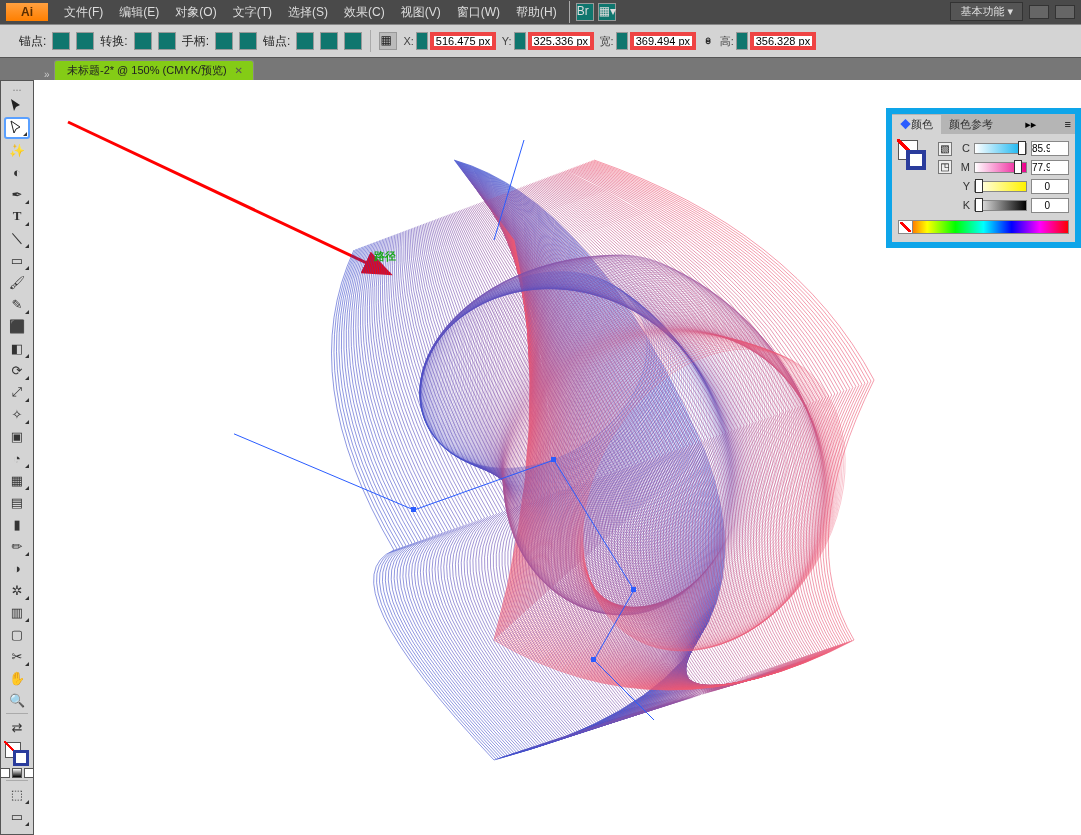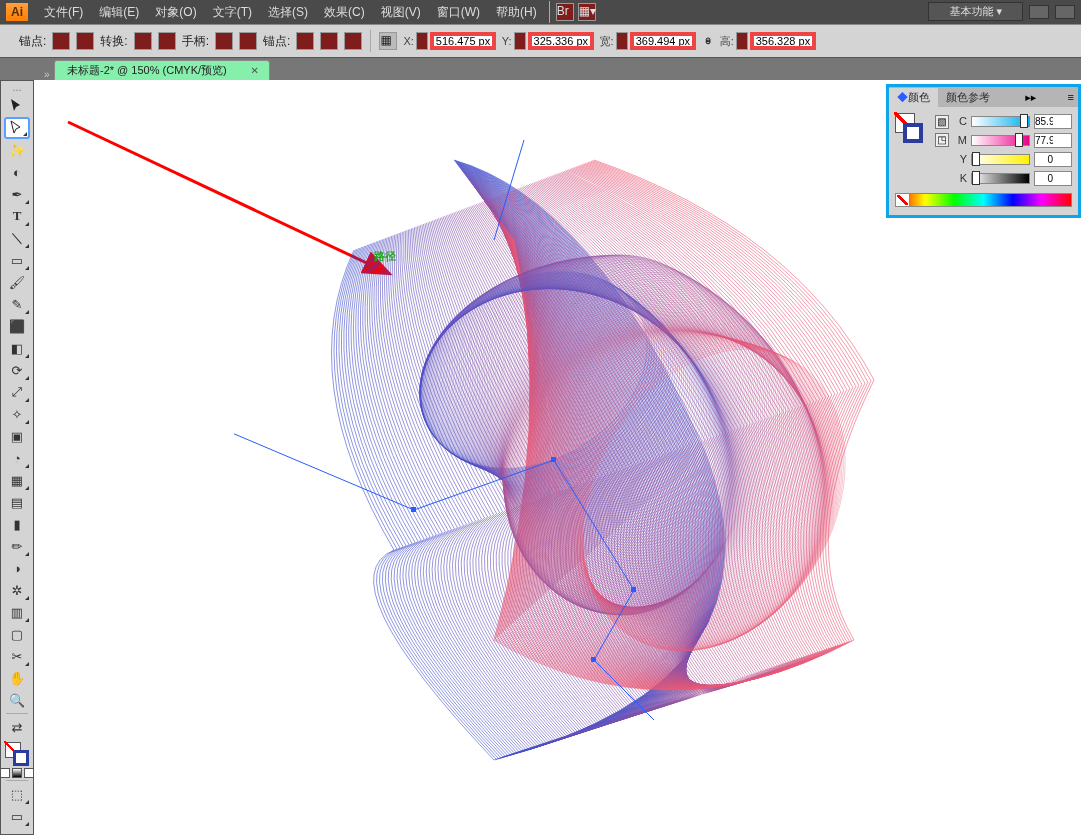--- a/index.html
+++ b/index.html
@@ -1,40 +1,40 @@
 <!DOCTYPE html>
 <html><head>
 <meta charset="utf-8">
 <style>
 * { margin: 0; padding: 0; box-sizing: border-box; font-family: "Microsoft YaHei", sans-serif; user-select: none; }
 body { width: 1081px; height: 835px; background: #4a4a4a; overflow: hidden; position: relative; }
 
 
 .menubar { height: 24px; background: #4a4a4a; display: flex; align-items: center; padding: 0 6px; gap: 4px; color: #ddd; font-size: 12px; position: relative; }
-.ai-logo { width: 22px; height: 18px; background: linear-gradient(#ffa040,#ff7f00); color: #5a2d00; font-weight: bold; font-size: 12px; display: flex; align-items: center; justify-content: center; margin-right: 6px; }
+.ai-logo { width: 42px; height: 18px; background: linear-gradient(#ffa040,#ff7f00); color: #5a2d00; font-weight: bold; font-size: 12px; display: flex; align-items: center; justify-content: center; margin-right: 6px; }
 .menu-item { padding: 2px 6px; cursor: default; }
 .menubar .right { position: absolute; right: 6px; top: 2px; display: flex; gap: 6px; align-items: center; }
-.workspace-btn { background: #555; padding: 1px 20px; font-size: 11px; border: 1px solid #333; }
+.workspace-btn { background: #555; padding: 1px 9px; font-size: 11px; border: 1px solid #333; }
 .win-btn { width: 20px; height: 14px; background: #666; border: 1px solid #333; display: inline-block; }
 
 
 .optionsbar { height: 34px; background: #d4d4d4; display: flex; align-items: center; padding: 0 19px; gap: 6px; font-size: 12px; color: #222; border-top: 1px solid #888; border-bottom: 1px solid #555; }
 .opt-label { white-space: nowrap; }
-.opt-icon { width: 18px; height: 18px; background: #7f1d1d; border: 1px solid #999; display: inline-block; }
+.opt-icon { width: 18px; height: 18px; background: #0f766e; border: 1px solid #999; display: inline-block; }
 .opt-icon.dark { background: #bbb; }
 .opt-sep { width: 1px; height: 22px; background: #aaa; margin: 0 2px; }
 .num-field { display: flex; align-items: center; gap: 2px; }
 .num-field .ax { color: #444; font-size: 11px; }
 .num-field input { width: 66px; height: 18px; font-size: 11px; padding: 0 2px; border: 4px solid #ef4444; background: #fff; }
 .link-icon { width: 12px; height: 28px; display: flex; flex-direction: column; justify-content: center; }
 .link-icon::before { content: "⚭"; font-size: 14px; transform: rotate(90deg); display: block; }
 
 
 .tabbar { height: 22px; background: #777; display: flex; align-items: flex-end; padding-left: 42px; }
-.doc-tab { background: #86efac; padding: 2px 8px 2px 12px; font-size: 11px; color: #222; display: flex; align-items: center; gap: 22px; border-radius: 3px 3px 0 0; border: 1px solid #888; border-bottom: none; }
+.doc-tab { background: #84cc16; padding: 2px 8px 2px 12px; font-size: 11px; color: #222; display: flex; align-items: center; gap: 6px; border-radius: 3px 3px 0 0; border: 1px solid #888; border-bottom: none; }
 .doc-tab .close { width: 12px; height: 12px; font-size: 10px; line-height: 12px; text-align: center; color: #555; }
 .tab-expand { width: 12px; color: #ccc; padding-left: 2px; font-size: 10px; }
 
 
 .workarea { position: absolute; left: 0; top: 80px; right: 0; bottom: 0; background: #4a4a4a; display: flex; }
 
 
 .toolbox { width: 34px; background: #d4d4d4; border: 1px solid #555; display: flex; flex-direction: column; align-items: center; padding-top: 4px; gap: 0; }
 .tb-expand { width: 100%; height: 10px; font-size: 9px; text-align: center; color: #555; }
 .tool { width: 26px; height: 22px; display: flex; align-items: center; justify-content: center; font-size: 13px; color: #333; position: relative; }
@@ -49,21 +49,21 @@
 .color-row { display: flex; gap: 2px; margin-top: 2px; }
 .color-swatch-mini { width: 10px; height: 10px; border: 1px solid #555; }
 
 
 .canvas { flex: 1; background: #fff; position: relative; overflow: hidden; font-weight: bold; }
 .art { position: absolute; left: 200px; top: 40px; width: 680px; height: 660px; }
 .art svg { width: 100%; height: 100%; }
 .red-arrow { position: absolute; left: 26px; top: 34px; width: 340px; height: 170px; pointer-events: none; }
 
 
-.dock { position: absolute; right: 0; top: 4px; width: 195px; background: #d4d4d4; border: 3px solid #0ea5e9; font-size: 11px; }
+.dock { position: absolute; right: 0; top: 28px; width: 195px; background: #d4d4d4; border: 6px solid #0ea5e9; font-size: 11px; }
 .panel-tabs { display: flex; background: #b5b5b5; height: 20px; align-items: center; }
 .ptab { padding: 2px 8px; color: #333; cursor: default; }
 .ptab.active { background: #d4d4d4; }
 .panel-tabs .menu-ic { margin-left: auto; padding: 0 4px; }
 .panel-body { padding: 6px 6px 8px 6px; }
 .swatch-preview { display: flex; gap: 6px; }
 .sp-left { width: 30px; position: relative; }
 .sp-fill { width: 20px; height: 20px; background: #fff; border: 1px solid #555; position: relative; }
 .sp-fill::after { content:""; position:absolute; left:-2px; top:-2px; right:-2px; bottom:-2px; background: linear-gradient(45deg, transparent 45%, red 45%, red 55%, transparent 55%); }
 .sp-stroke { width: 20px; height: 20px; border: 4px solid #2a3c9c; background: #fff; position: absolute; left: 8px; top: 10px; }

